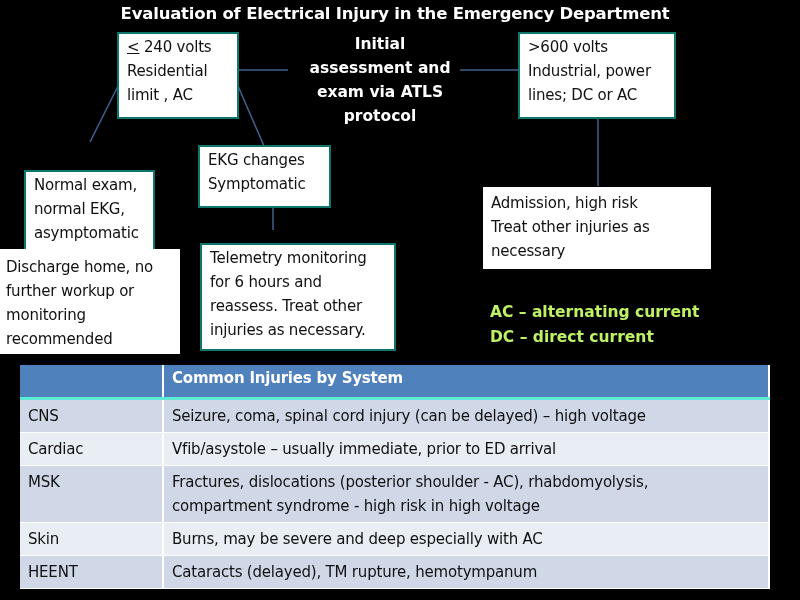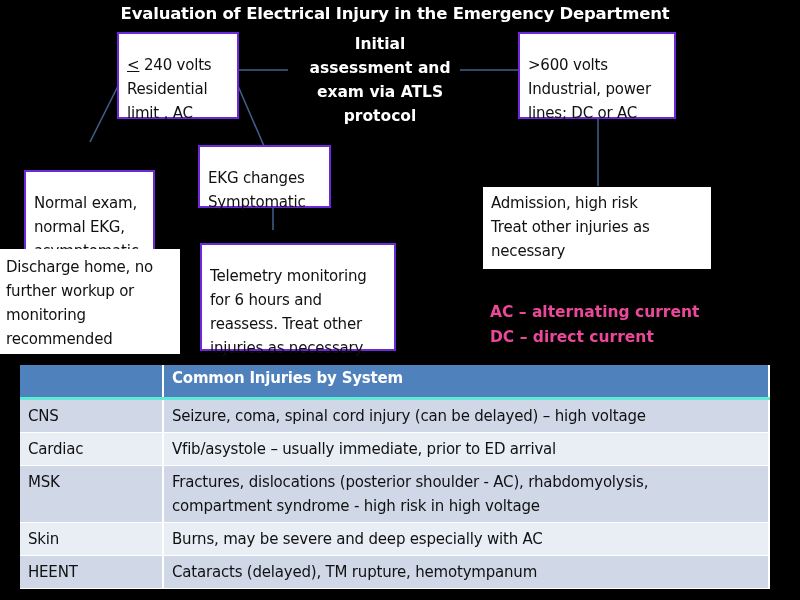--- a/index.html
+++ b/index.html
@@ -1,25 +1,25 @@
 <!DOCTYPE html>
 <html><head>
 <meta charset="utf-8">
 <style>
   html, body { margin:0; padding:0; }
   body { width:800px; height:600px; background:#000; position:relative; overflow:hidden;
          font-family:"DejaVu Sans", "Liberation Sans", sans-serif; color:#111; }
   .title { position:absolute; left:0; width:790px; top:4px; text-align:center; color:#fff;
            font-weight:bold; font-size:16.5px; letter-spacing:-0.2px; }
-  .box { position:absolute; background:#fff; border:2px solid #6d28d9; box-sizing:border-box;
-         font-size:15px; line-height:24px; padding:19px 8px; letter-spacing:-0.2px; }
+  .box { position:absolute; background:#fff; border:2px solid #0f766e; box-sizing:border-box;
+         font-size:15px; line-height:24px; padding:1px 8px; letter-spacing:-0.2px; }
   .box.noborder { border:none; }
   .initial { position:absolute; left:290px; top:32px; width:180px; text-align:center; color:#fff;
              font-weight:bold; font-size:15.5px; line-height:24px; }
-  .legend { position:absolute; left:490px; top:300px; color:#ec4899; font-weight:bold; font-size:15.5px; line-height:25px; }
+  .legend { position:absolute; left:490px; top:300px; color:#bef264; font-weight:bold; font-size:15.5px; line-height:25px; }
   svg.lines { position:absolute; left:0; top:0; }
   table { position:absolute; left:20px; top:365px; width:750px; border-collapse:collapse; font-size:15px;
           letter-spacing:-0.2px; }
   th, td { text-align:left; vertical-align:top; padding:4px 8px; border-right:2px solid #fff; border-bottom:1.5px solid #fff; }
   th { background:#4f81bd; color:#fff; font-weight:bold; height:24px; border-bottom:3px solid #5eead4; }
   td { color:#111; line-height:24px; }
   tr.odd td { background:#d0d8e8; }
   tr.even td { background:#e9edf4; }
   td.sys { width:126px; }
 </style>

